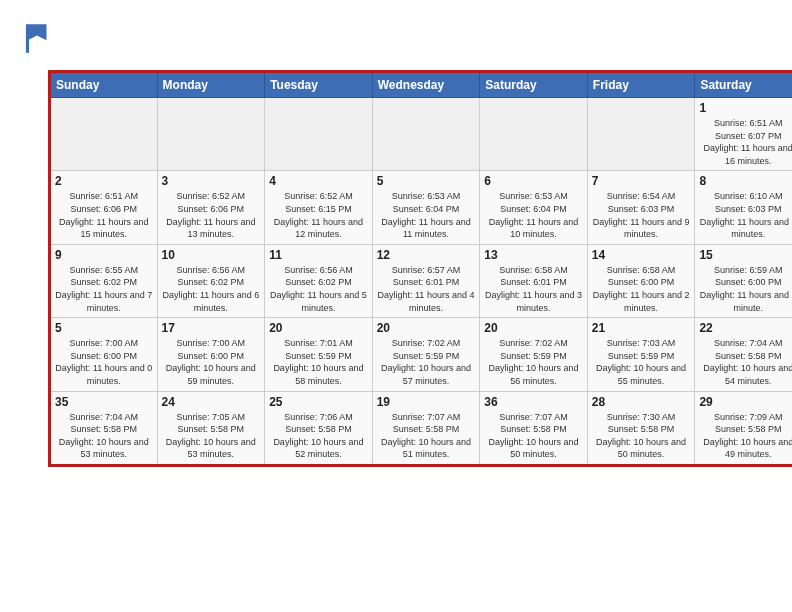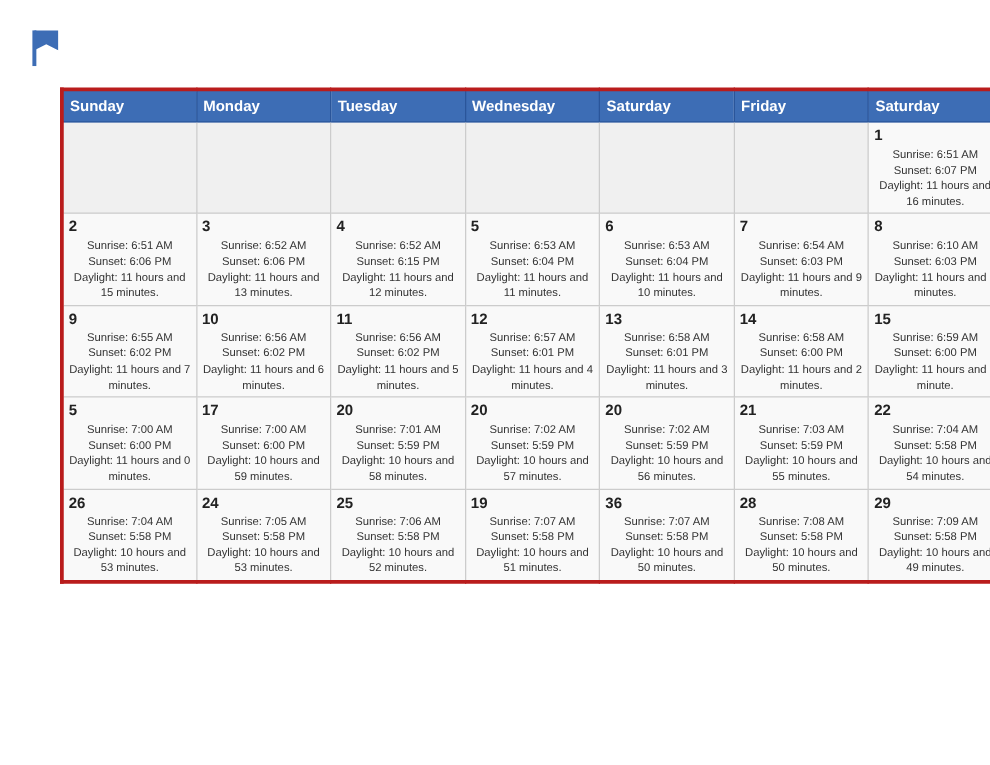--- a/index.html
+++ b/index.html
@@ -290,21 +290,21 @@
           <td>
             <span class="day-number">22</span>
             <div class="day-info">Sunrise: 7:04 AM
 Sunset: 5:58 PM
 Daylight: 10 hours
 and 54 minutes.</div>
           </td>
         </tr>
         <tr>
           <td>
-            <span class="day-number">26</span>
+            <span class="day-number">35</span>
             <div class="day-info">Sunrise: 7:04 AM
 Sunset: 5:58 PM
 Daylight: 10 hours
 and 53 minutes.</div>
           </td>
           <td>
             <span class="day-number">24</span>
             <div class="day-info">Sunrise: 7:05 AM
 Sunset: 5:58 PM
 Daylight: 10 hours
@@ -326,21 +326,21 @@
           </td>
           <td>
             <span class="day-number">36</span>
             <div class="day-info">Sunrise: 7:07 AM
 Sunset: 5:58 PM
 Daylight: 10 hours
 and 50 minutes.</div>
           </td>
           <td>
             <span class="day-number">28</span>
-            <div class="day-info">Sunrise: 7:08 AM
+            <div class="day-info">Sunrise: 7:30 AM
 Sunset: 5:58 PM
 Daylight: 10 hours
 and 50 minutes.</div>
           </td>
           <td>
             <span class="day-number">29</span>
             <div class="day-info">Sunrise: 7:09 AM
 Sunset: 5:58 PM
 Daylight: 10 hours
 and 49 minutes.</div>

